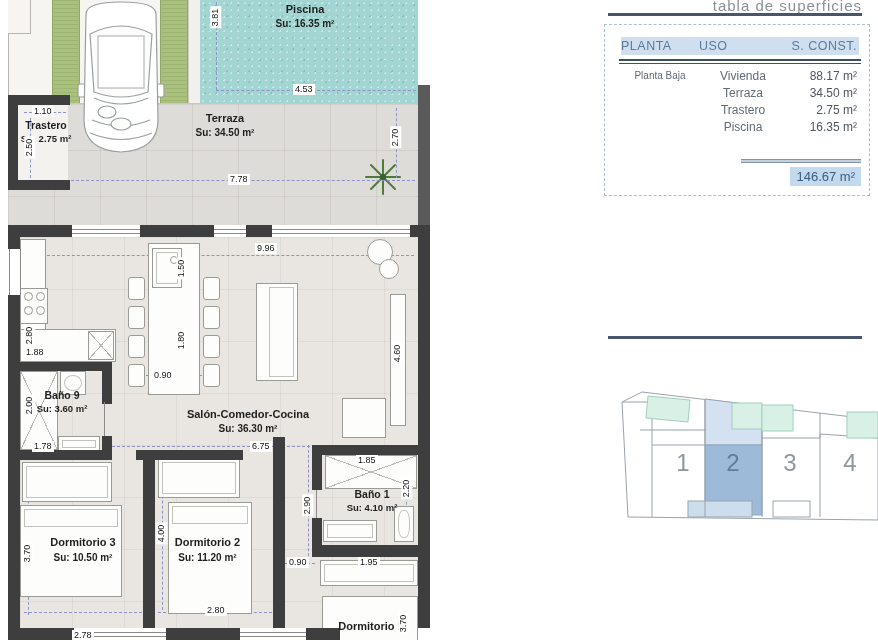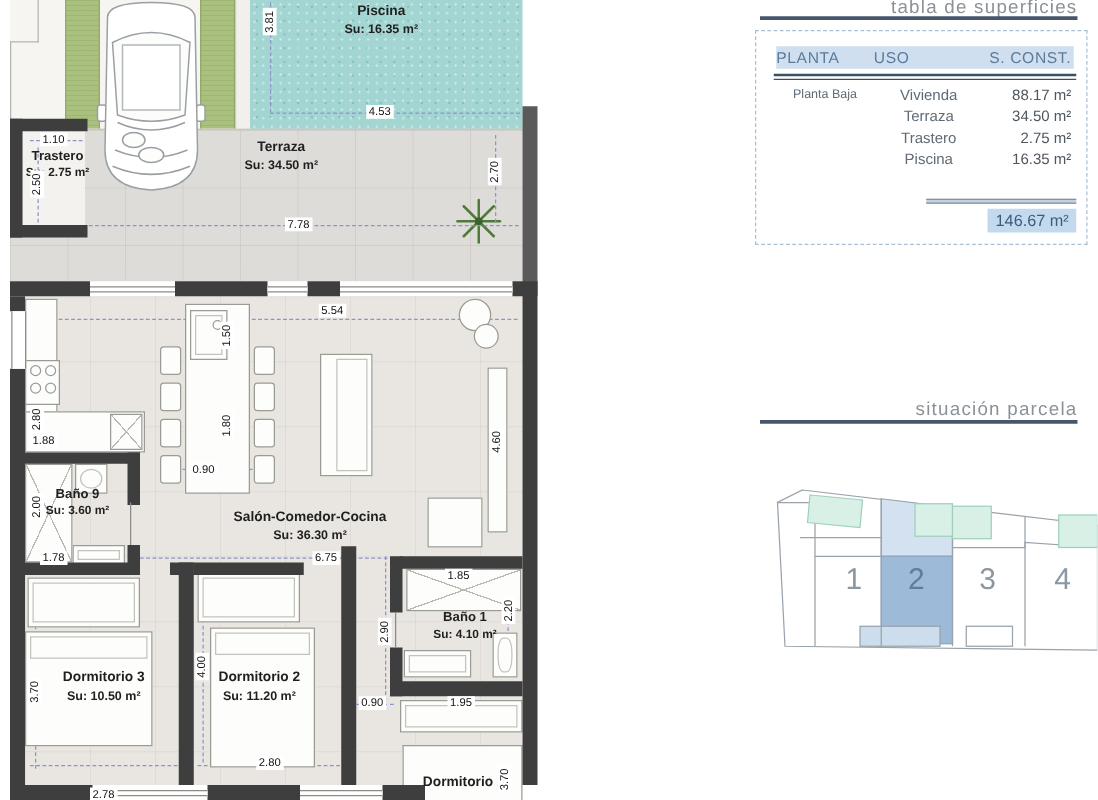--- a/index.html
+++ b/index.html
@@ -249,21 +249,21 @@
   <div class="dimline h" style="left:322px;top:563px;width:92px;"></div>
   <div class="dimline v" style="left:406px;top:456px;height:64px;"></div>
   <div class="dimline v" style="left:404px;top:596px;height:44px;"></div>
 
   <div class="dim v" style="left:205px;top:12px;">3.81</div>
   <div class="dim" style="left:293px;top:84px;">4.53</div>
   <div class="dim" style="left:32px;top:106px;">1.10</div>
   <div class="dim v" style="left:19px;top:142px;">2.50</div>
   <div class="dim" style="left:228px;top:174px;">7.78</div>
   <div class="dim v" style="left:385px;top:132px;">2.70</div>
-  <div class="dim" style="left:255px;top:243px;">5.54</div>
+  <div class="dim" style="left:255px;top:243px;">9.96</div>
   <div class="dim v" style="left:171px;top:263px;">1.50</div>
   <div class="dim v" style="left:171px;top:335px;">1.80</div>
   <div class="dim" style="left:152px;top:370px;">0.90</div>
   <div class="dim v" style="left:19px;top:330px;">2.80</div>
   <div class="dim" style="left:24px;top:347px;">1.88</div>
   <div class="dim v" style="left:19px;top:400px;">2.00</div>
   <div class="dim" style="left:32px;top:441px;">1.78</div>
   <div class="dim" style="left:250px;top:441px;">6.75</div>
   <div class="dim v" style="left:387px;top:348px;">4.60</div>
   <div class="dim v" style="left:17px;top:548px;">3.70</div>
@@ -306,21 +306,20 @@
     <div class="tbl-row" style="top:93px;">
       <span class="planta"></span>
       <span class="uso">Piscina</span>
       <span class="val">16.35 m²</span>
     </div>
 
     <div class="total-rule"></div>
     <div class="total-badge">146.67 m²</div>
   </div>
 
-  <div class="section-title" style="left:604px;top:319px;width:258px;">situación parcela</div>
   <div class="section-rule" style="left:608px;top:336px;width:254px;height:3px;"></div>
 
   <svg style="position:absolute;left:612px;top:386px;" width="266" height="140" viewBox="0 0 266 140">
     <g stroke="#9aa3ab" stroke-width="1" fill="#ffffff">
       <path d="M30 6 L266 34 L266 134 L16 131 L10 16 Z"></path>
     </g>
 
     <polygon points="93,13 150,20 150,59 93,59" fill="#d4e1f0" stroke="#9aa3ab" stroke-width="1"></polygon>
     <rect x="93" y="59" width="57" height="70" fill="#9dbbd9" stroke="#8ba6c4" stroke-width="1"></rect>
     <rect x="76" y="115" width="64" height="16" fill="#ccddee" stroke="#9aa3ab" stroke-width="1"></rect>

